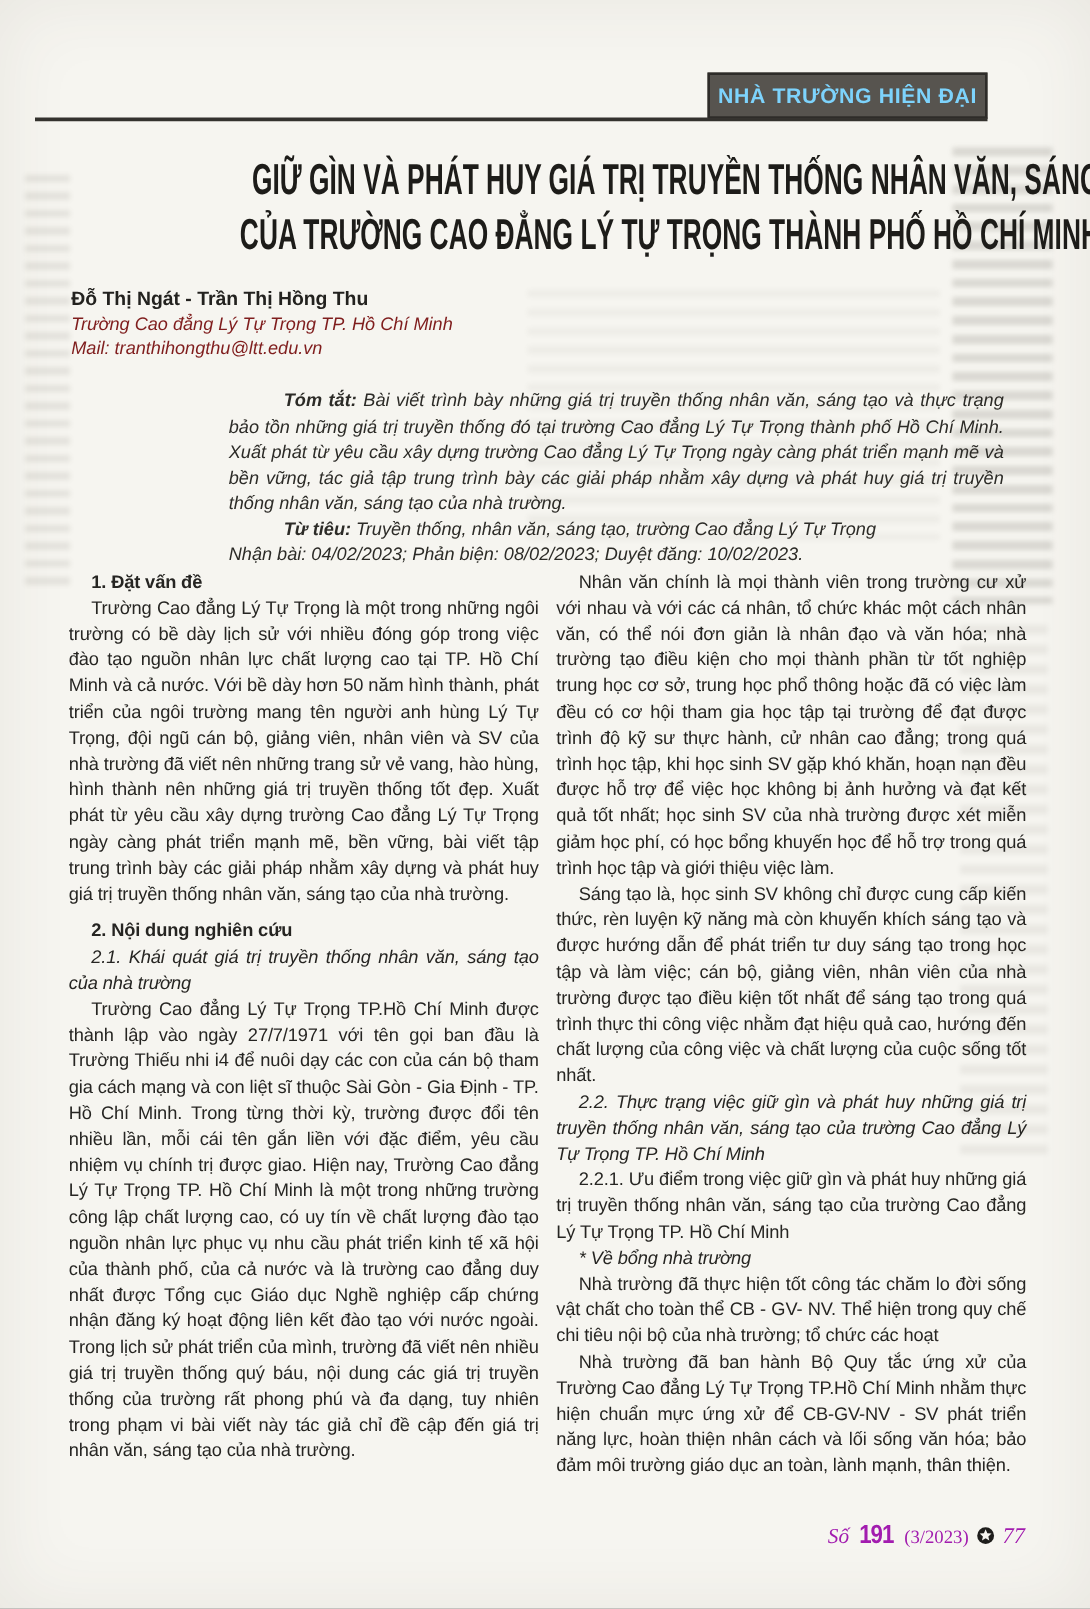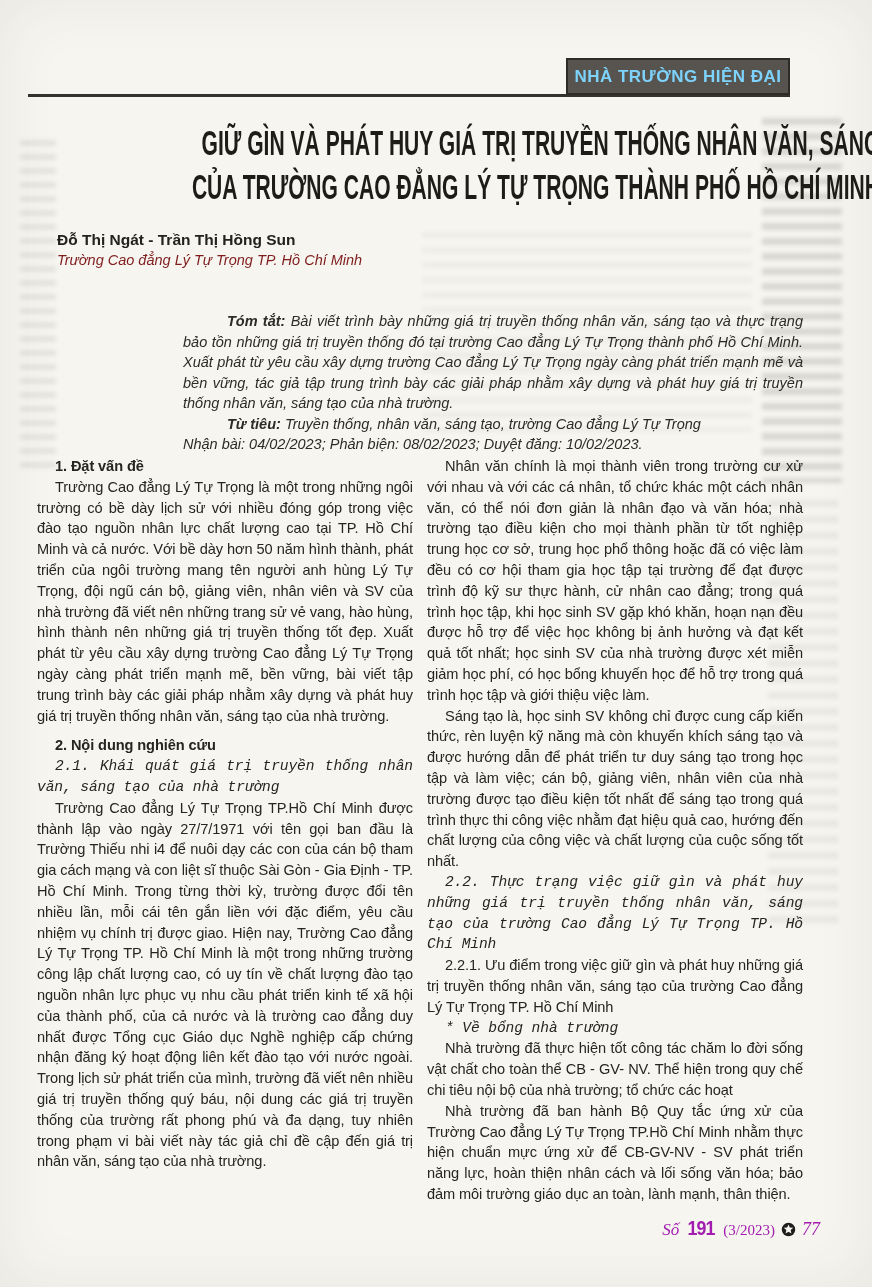--- a/index.html
+++ b/index.html
@@ -37,26 +37,26 @@
   .affil,.mail{font-style:italic;font-size:14.5px;color:#7f1d1d;margin-top:3px;}
 
   .abstract{position:absolute;top:311px;left:183px;width:620px;
     font-style:italic;font-size:14.5px;line-height:20.5px;color:#2c2b27;}
   .abstract p{margin:0;}
   .abs-text{text-align:justify;}
   .abstract b{font-weight:bold;margin-left:44px;}
   .abs-kw{margin-top:1px;}
   .abs-dates{margin-top:1px;}
 
-  .bodycols{position:absolute;top:456px;left:37px;width:766px;display:flex;gap:14px;}
+  .bodycols{position:absolute;top:456px;left:55px;width:766px;display:flex;gap:14px;}
   .col{width:376px;text-align:justify;font-size:14.6px;line-height:20.8px;
     letter-spacing:-0.1px;color:#262522;}
   .col p{margin:0;text-indent:18px;}
   .col p.h{font-weight:bold;}
-  .col p.hi{font-style:italic;font-family:Liberation Mono, monospace;}
+  .col p.hi{font-style:italic;}
   .col p.sp{margin-top:9px;}
 
   .footer{position:absolute;top:1216px;left:0;width:820px;display:flex;
     justify-content:flex-end;align-items:baseline;gap:6px;
     font-family:"Liberation Serif", serif;color:#a21caf;}
   .f-so{font-style:italic;font-size:17px;}
   .f-num{font-family:"Liberation Sans", sans-serif;font-weight:bold;font-size:21px;
     display:inline-block;transform:scaleX(0.85);letter-spacing:-1px;}
   .f-date{font-size:15px;}
   .f-icon{position:relative;top:2px;}
@@ -76,22 +76,23 @@
   <div class="badge">
     <span>NHÀ TRƯỜNG HIỆN ĐẠI</span>
   </div>
 
   <div class="title">
     <span class="tline">GIỮ GÌN VÀ PHÁT HUY GIÁ TRỊ TRUYỀN THỐNG NHÂN VĂN, SÁNG TẠO</span><br>
     <span class="tline">CỦA TRƯỜNG CAO ĐẲNG LÝ TỰ TRỌNG THÀNH PHỐ HỒ CHÍ MINH</span>
   </div>
 
   <div class="authors">
-    <div class="names">Đỗ Thị Ngát - Trần Thị Hồng Sun</div>
+    <div class="names">Đỗ Thị Ngát - Trần Thị Hồng Thu</div>
     <div class="affil">Trường Cao đẳng Lý Tự Trọng TP. Hồ Chí Minh</div>
+    <div class="mail">Mail: tranthihongthu@ltt.edu.vn</div>
   </div>
 
   <div class="abstract">
     <p class="abs-text"><b>Tóm tắt:</b><span> Bài viết trình bày những giá trị truyền thống nhân văn, sáng tạo và thực trạng bảo tồn những giá trị truyền thống đó tại trường Cao đẳng Lý Tự Trọng thành phố Hồ Chí Minh. Xuất phát từ yêu cầu xây dựng trường Cao đẳng Lý Tự Trọng ngày càng phát triển mạnh mẽ và bền vững, tác giả tập trung trình bày các giải pháp nhằm xây dựng và phát huy giá trị truyền thống nhân văn, sáng tạo của nhà trường.</span></p>
     <p class="abs-kw"><b>Từ tiêu:</b><span> Truyền thống, nhân văn, sáng tạo, trường Cao đẳng Lý Tự Trọng</span></p>
     <p class="abs-dates">Nhận bài: 04/02/2023; Phản biện: 08/02/2023; Duyệt đăng: 10/02/2023.</p>
   </div>
 
   <div class="bodycols">
     <div class="col">

